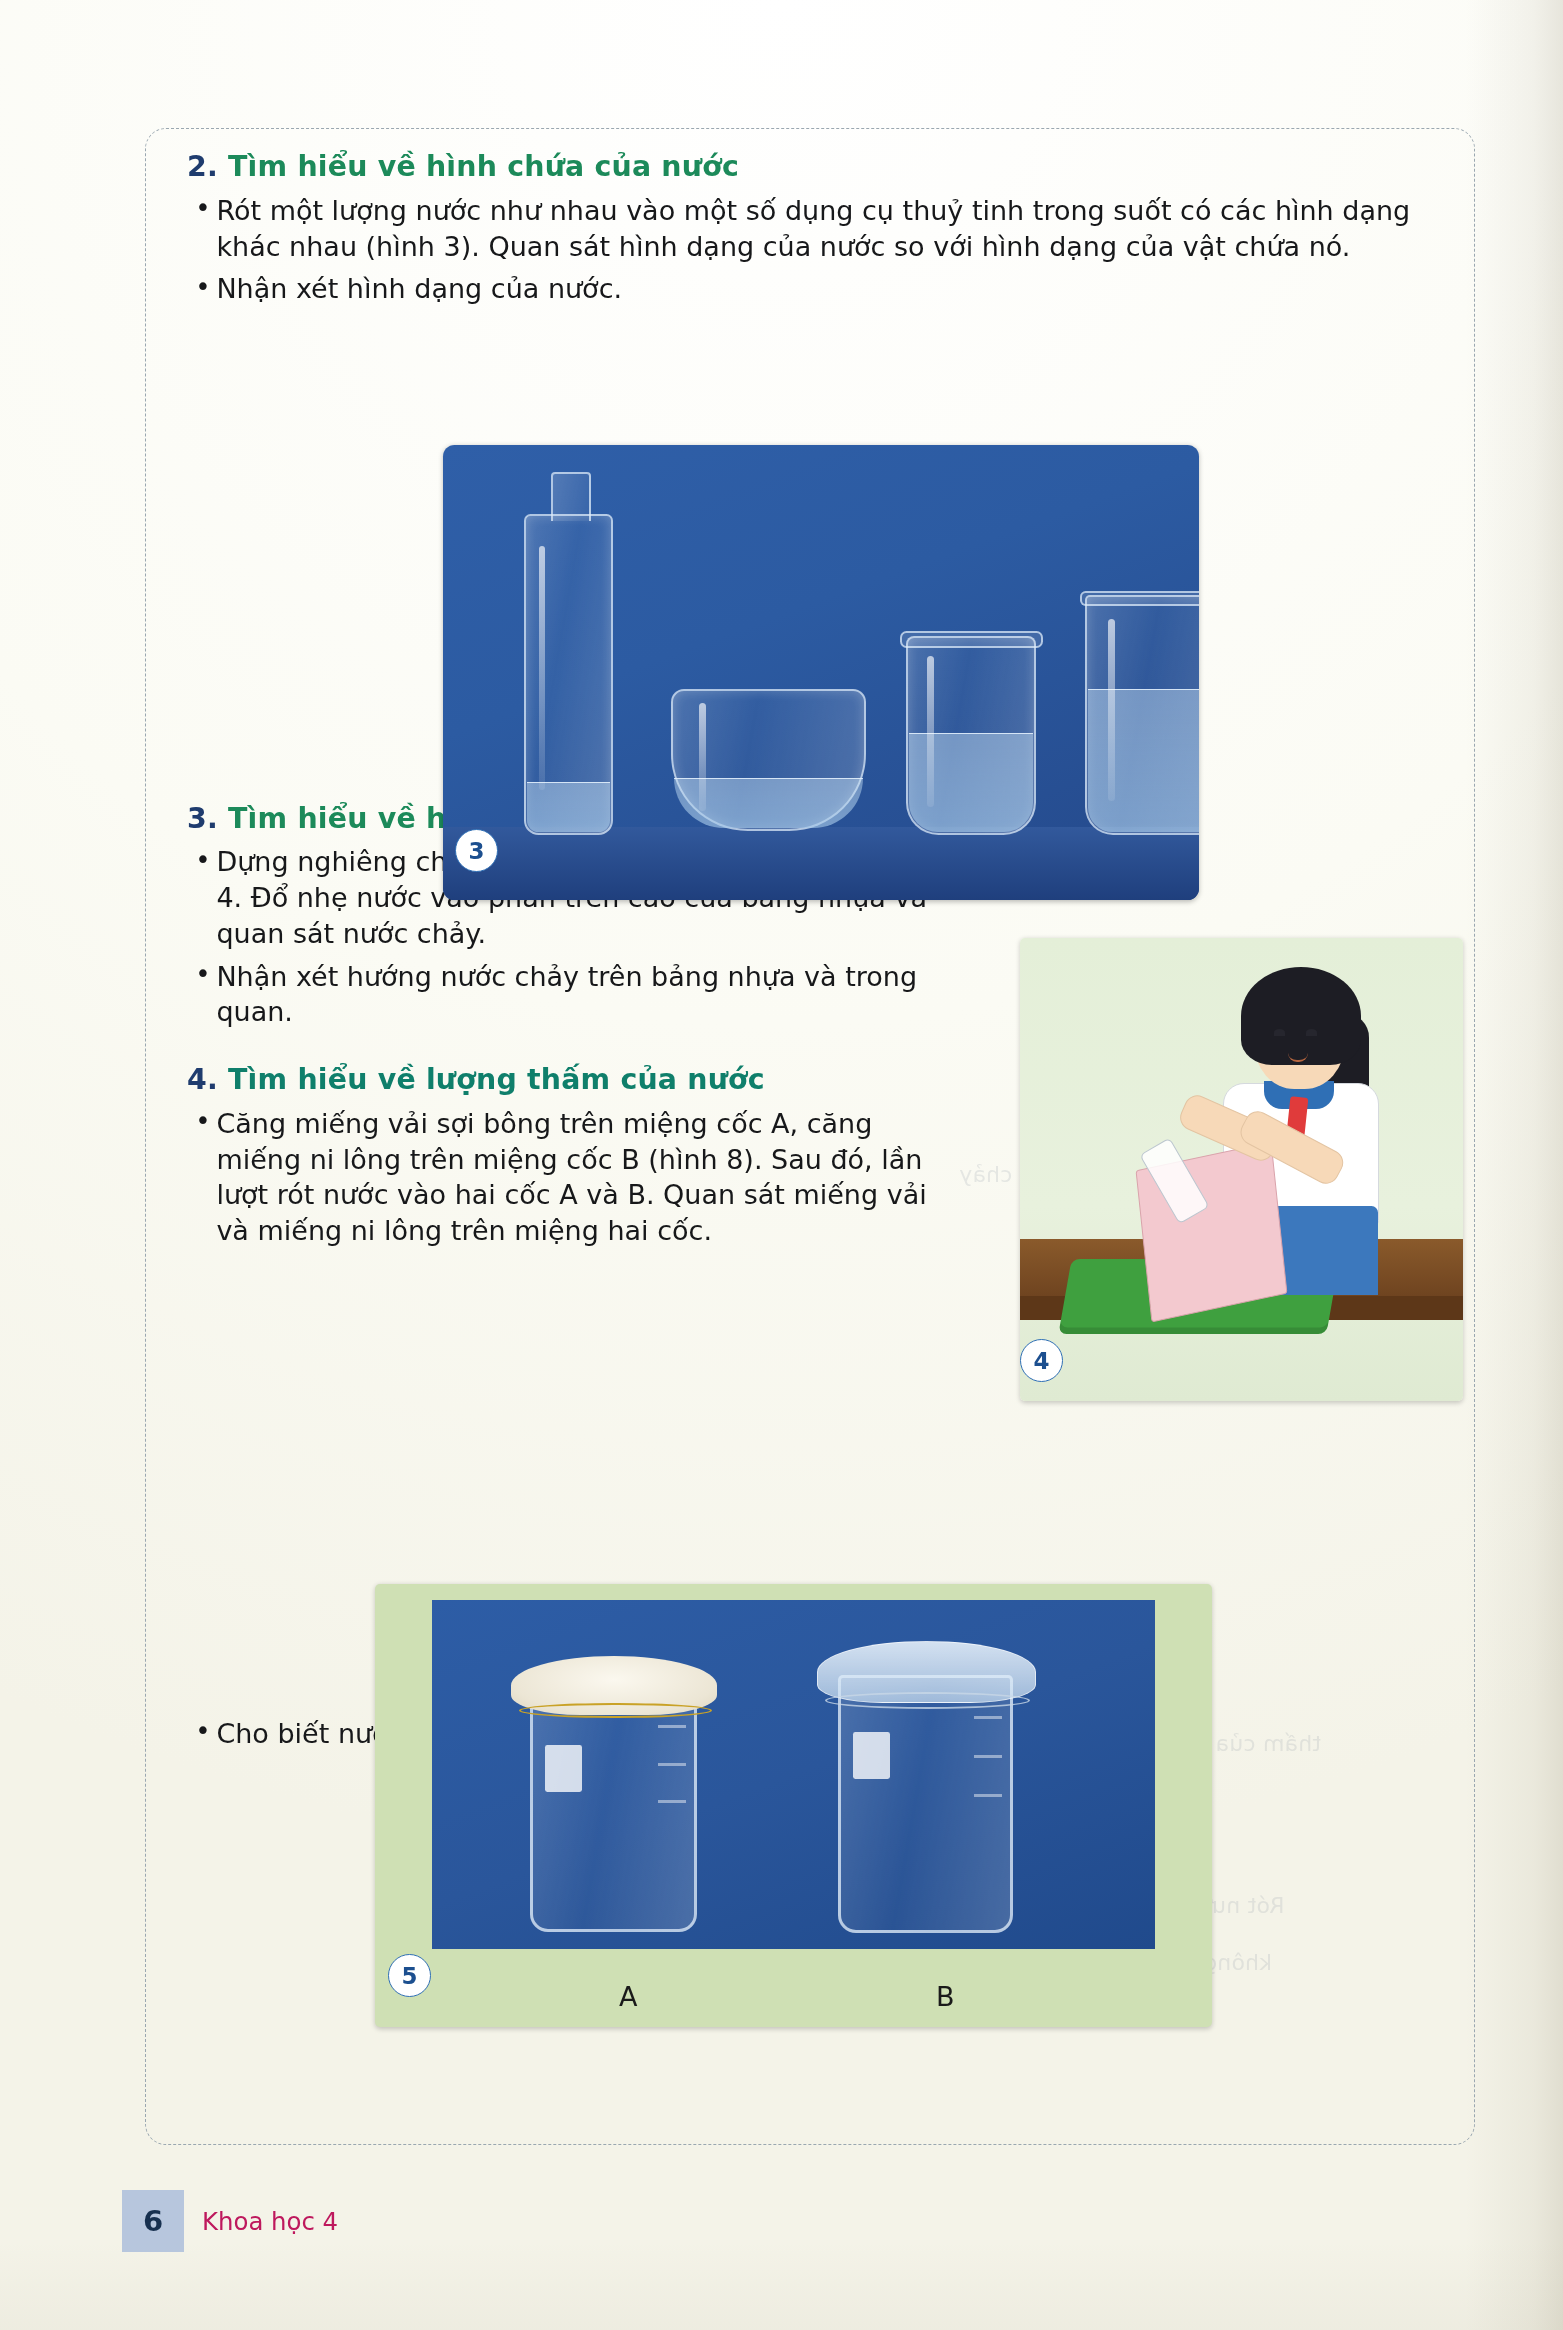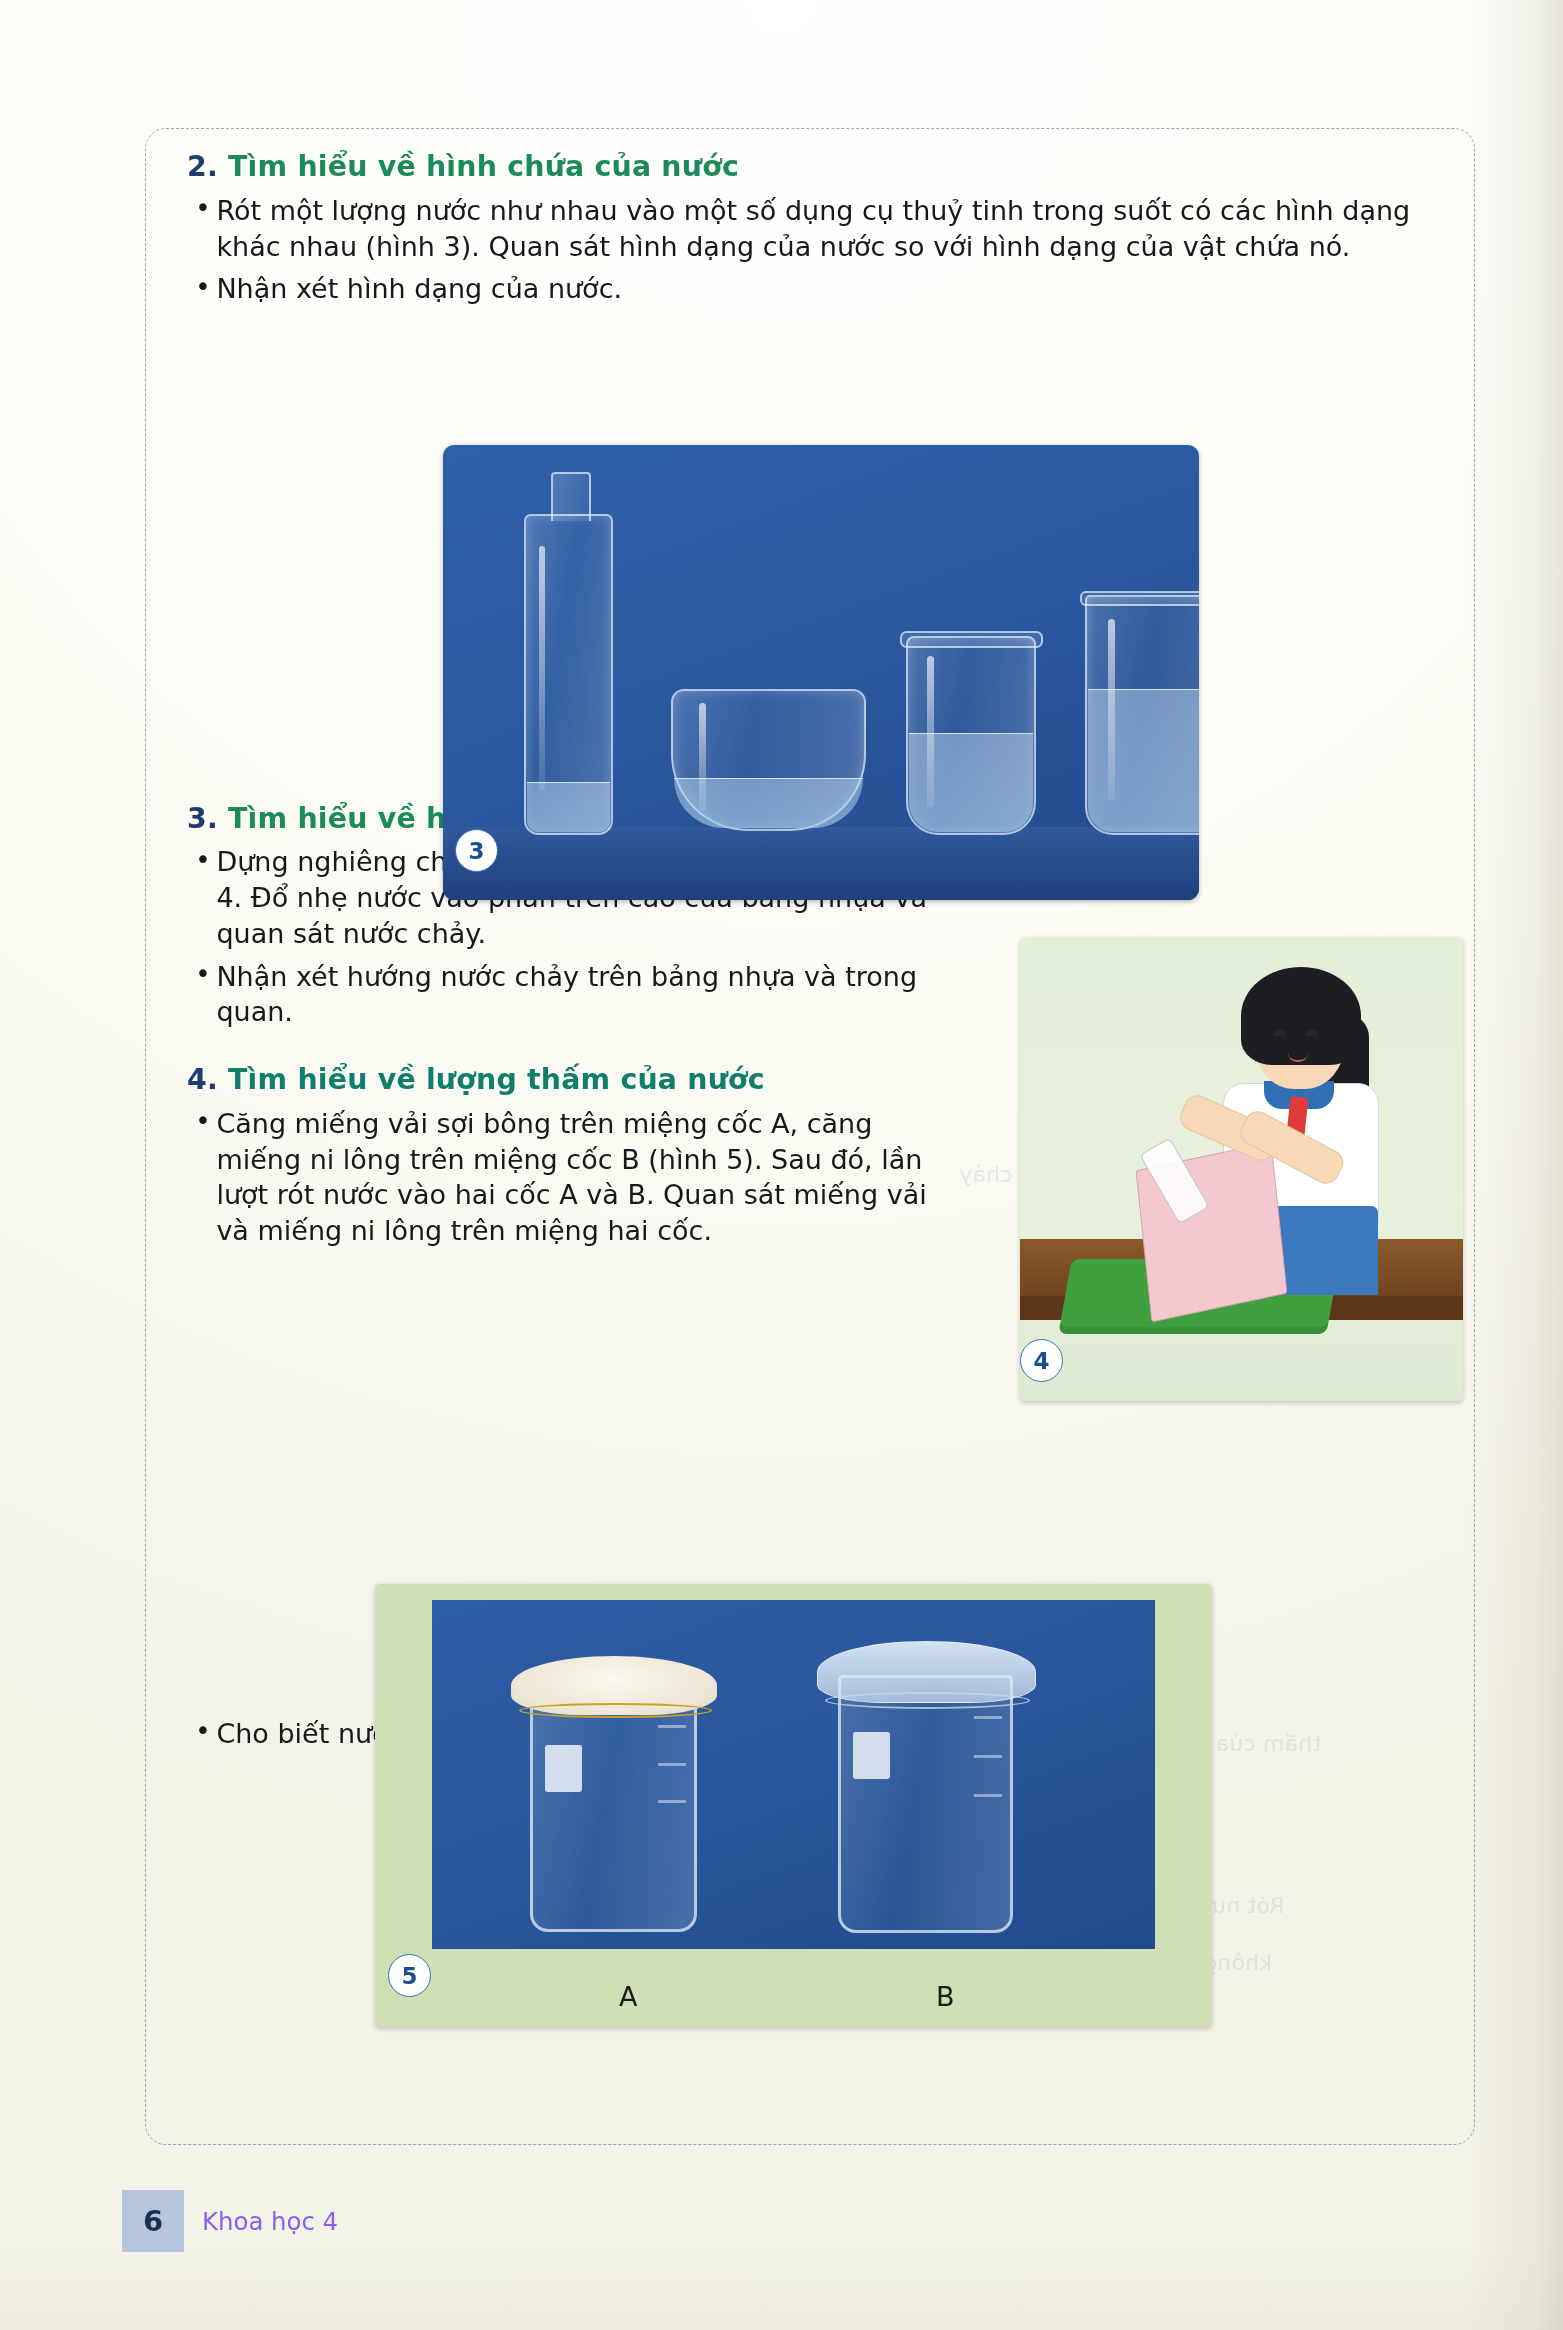--- a/index.html
+++ b/index.html
@@ -277,21 +277,21 @@
   .footer{
     position:absolute;left:122px;bottom:78px;display:flex;align-items:center;
   }
   .footer .pagebox{
     width:62px;height:62px;background:#b7c6dd;
     display:flex;align-items:center;justify-content:center;
     color:#17304f;font-size:29px;font-weight:bold;
     font-family:"DejaVu Sans", sans-serif;
   }
   .footer .booktitle{
-    margin-left:18px;font-size:24.4px;color:#8b5cf6;
+    margin-left:18px;font-size:24.4px;color:#be185d;
     font-family:"DejaVu Sans", sans-serif;
   }
 </style>
 </head>
 <body>
 
 <div class="page-bg"></div>
 <div class="page-shade-right"></div>
 <div class="page-shade-bottom"></div>
 
@@ -326,21 +326,21 @@
     </ul>
   </div>
 
   <div style="height:26px"></div>
 
   <div style="width:756px">
     <h2 class="heading">
       <span>4. </span><span class="teal">Tìm hiểu về lượng thấm của nước</span>
     </h2>
     <ul class="bullets">
-      <li>Căng miếng vải sợi bông trên miệng cốc A, căng miếng ni lông trên miệng cốc B (hình 5). Sau đó, lần lượt rót nước vào hai cốc A và B. Quan sát miếng vải và miếng ni lông trên miệng hai cốc.</li>
+      <li>Căng miếng vải sợi bông trên miệng cốc A, căng miếng ni lông trên miệng cốc B (hình 8). Sau đó, lần lượt rót nước vào hai cốc A và B. Quan sát miếng vải và miếng ni lông trên miệng hai cốc.</li>
     </ul>
   </div>
 
   <div style="height:455px"></div>
 
   <ul class="bullets">
     <li>Cho biết nước thấm qua vải hay ni lông.</li>
   </ul>
 </div>
 

